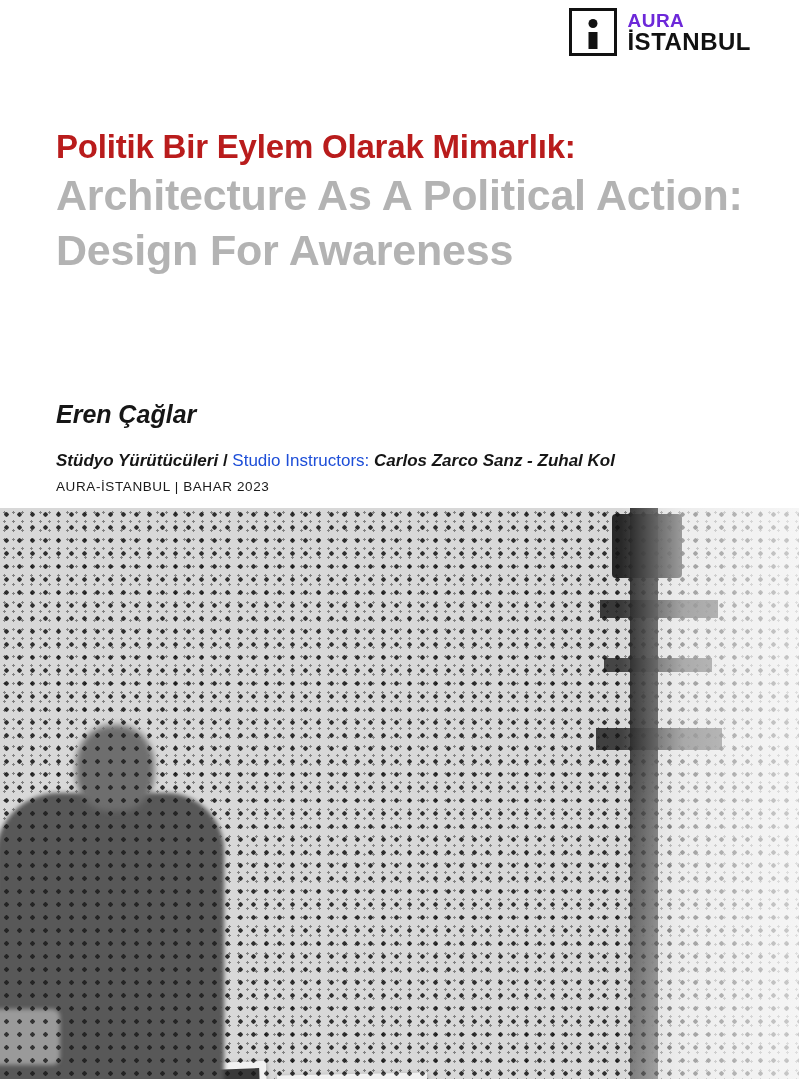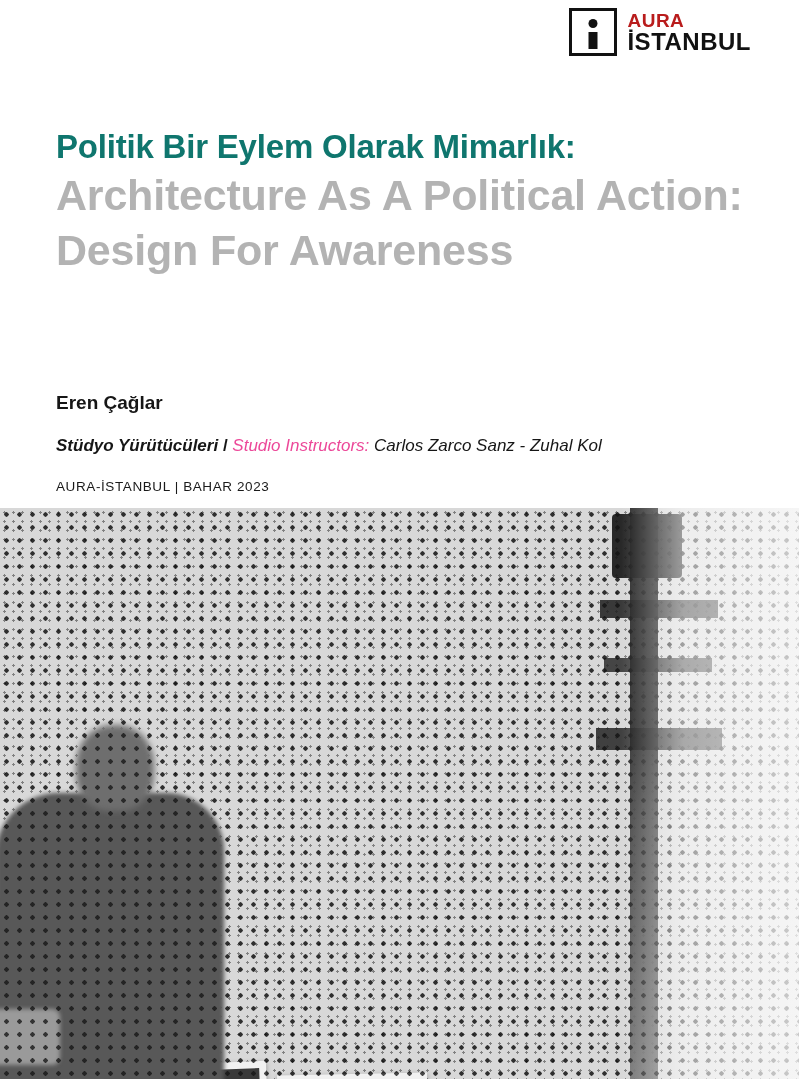--- a/index.html
+++ b/index.html
@@ -52,84 +52,84 @@
     top: 21px;
   }
   .logo-text {
     line-height: 1.0;
     font-weight: bold;
     letter-spacing: 0.5px;
   }
   .logo-text .l1 {
     font-size: 19px;
     display: block;
-    color: #b91c1c;
+    color: #6d28d9;
   }
   .logo-text .l2 {
     font-size: 24px;
     display: block;
     color: #111;
   }
 
   
   .title-wrap {
     position: absolute;
     left: 56px;
     top: 126px;
     width: 700px;
   }
   .title-tr {
     font-size: 33px;
     font-weight: bold;
     line-height: 1.28;
-    color: #0f766e;
+    color: #b91c1c;
     letter-spacing: -0.2px;
     margin: 0;
   }
   .title-en {
     font-size: 43px;
     font-weight: bold;
     line-height: 1.28;
     color: #b3b3b3;
     letter-spacing: -0.2px;
     margin: 0;
   }
 
   
   .credits {
     position: absolute;
     left: 56px;
     top: 392px;
     width: 700px;
   }
   .author {
-    font-size: 19px;
+    font-size: 25px;
+    font-style: italic;
     font-weight: bold;
     color: #161616;
-    margin: 0 0 22px 0;
+    margin: 8px 0 22px 0;
   }
   .instructors {
     font-size: 17px;
     margin: 0;
     color: #161616;
   }
   .instructors .lbl-tr {
     font-style: italic;
     font-weight: bold;
   }
   .instructors .sep {
     font-weight: bold;
   }
   .instructors .lbl-en {
-    font-style: italic;
     font-weight: normal;
-    color: #ec4899;
+    color: #1d4ed8;
   }
   .instructors .names {
-    font-weight: normal;
+    font-weight: bold;
     font-style: italic;
   }
   .issue-line {
     position: absolute;
     left: 56px;
     top: 479px;
     font-size: 13.5px;
     letter-spacing: 0.6px;
     color: #1a1a1a;
     font-weight: normal;

